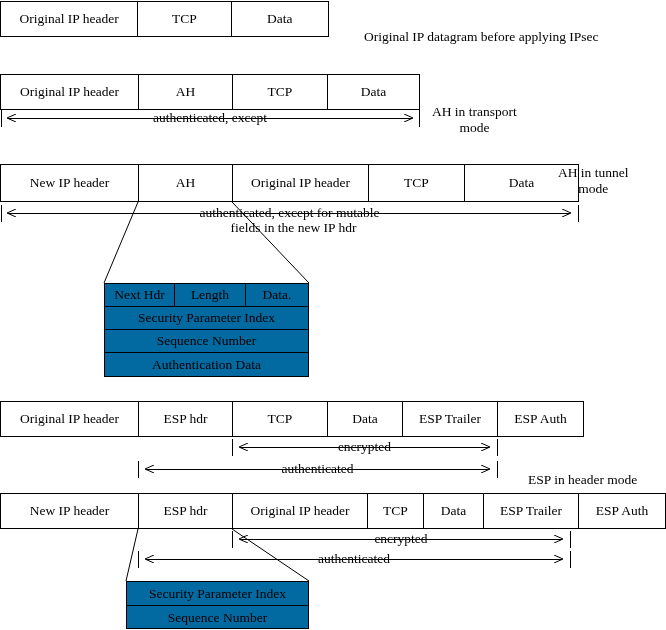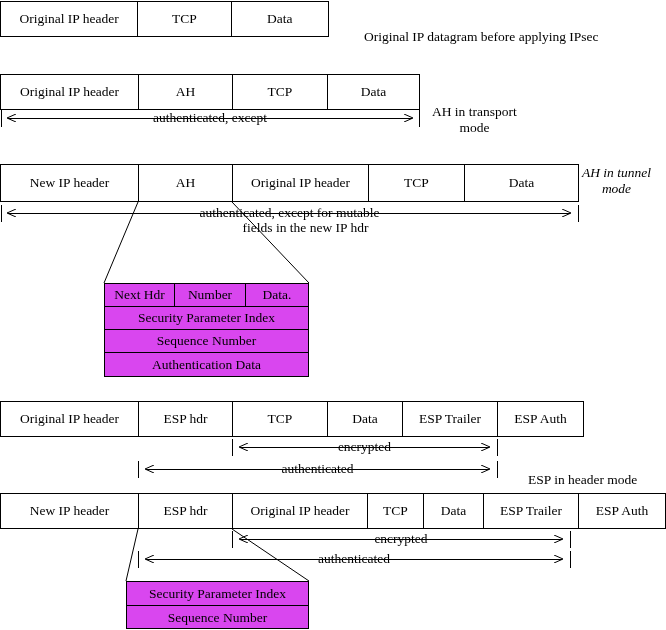--- a/index.html
+++ b/index.html
@@ -42,21 +42,21 @@
     white-space: nowrap;
     overflow: hidden;
   }
   .field:last-child { border-right: none; }
 
   
   .detail-box {
     position: absolute;
     box-sizing: border-box;
     border: 1px solid #000;
-    background: #d946ef;
+    background: #0369a1;
   }
   .detail-row {
     box-sizing: border-box;
     border-bottom: 1px solid #000;
     display: flex;
     height: 23px;
   }
   .detail-row:last-child { border-bottom: none; }
   .detail-cell {
     box-sizing: border-box;
@@ -145,35 +145,35 @@
       </div>
   </div>
 
   <div class="packet-row" style="left:0px; top:164px; width:579px; height:38px;">
     <div class="field" style="width:138px;">New IP header</div>
     <div class="field" style="width:94px;">AH</div>
     <div class="field" style="width:136px;">Original IP header</div>
     <div class="field" style="width:96px;">TCP</div>
     <div class="field" style="width:113px;">Data</div>
   </div>
-  <div class="side-label center" style="left:582px; top:165px;font-style:italic;">
+  <div class="side-label center" style="left:558px; top:165px;">
     <div>AH in tunnel</div>
     <div>mode</div>
   </div>
   <div class="span-annot" style="left:0px; top:203px; width:579px;">
     <div class="cap-wrap">
         <span>authenticated, except for mutable</span>
       </div>
   </div>
-  <div class="subcaption" style="left:16px; top:221px; width:579px;">fields in the new IP hdr</div>
+  <div class="subcaption" style="left:4px; top:221px; width:579px;">fields in the new IP hdr</div>
 
   <div class="detail-box" style="left:104px; top:283px; width:205px; height:94px;">
     <div class="detail-row">
       <div class="detail-cell" style="width:70px;">Next Hdr</div>
-      <div class="detail-cell" style="width:71px;">Number</div>
+      <div class="detail-cell" style="width:71px;">Length</div>
       <div class="detail-cell" style="width:62px;">Data.</div>
     </div>
     <div class="detail-row">
       <div class="detail-cell" style="width:203px;">Security Parameter Index</div>
     </div>
     <div class="detail-row">
       <div class="detail-cell" style="width:203px;">Sequence Number</div>
     </div>
     <div class="detail-row">
       <div class="detail-cell" style="width:203px;">Authentication Data</div>

